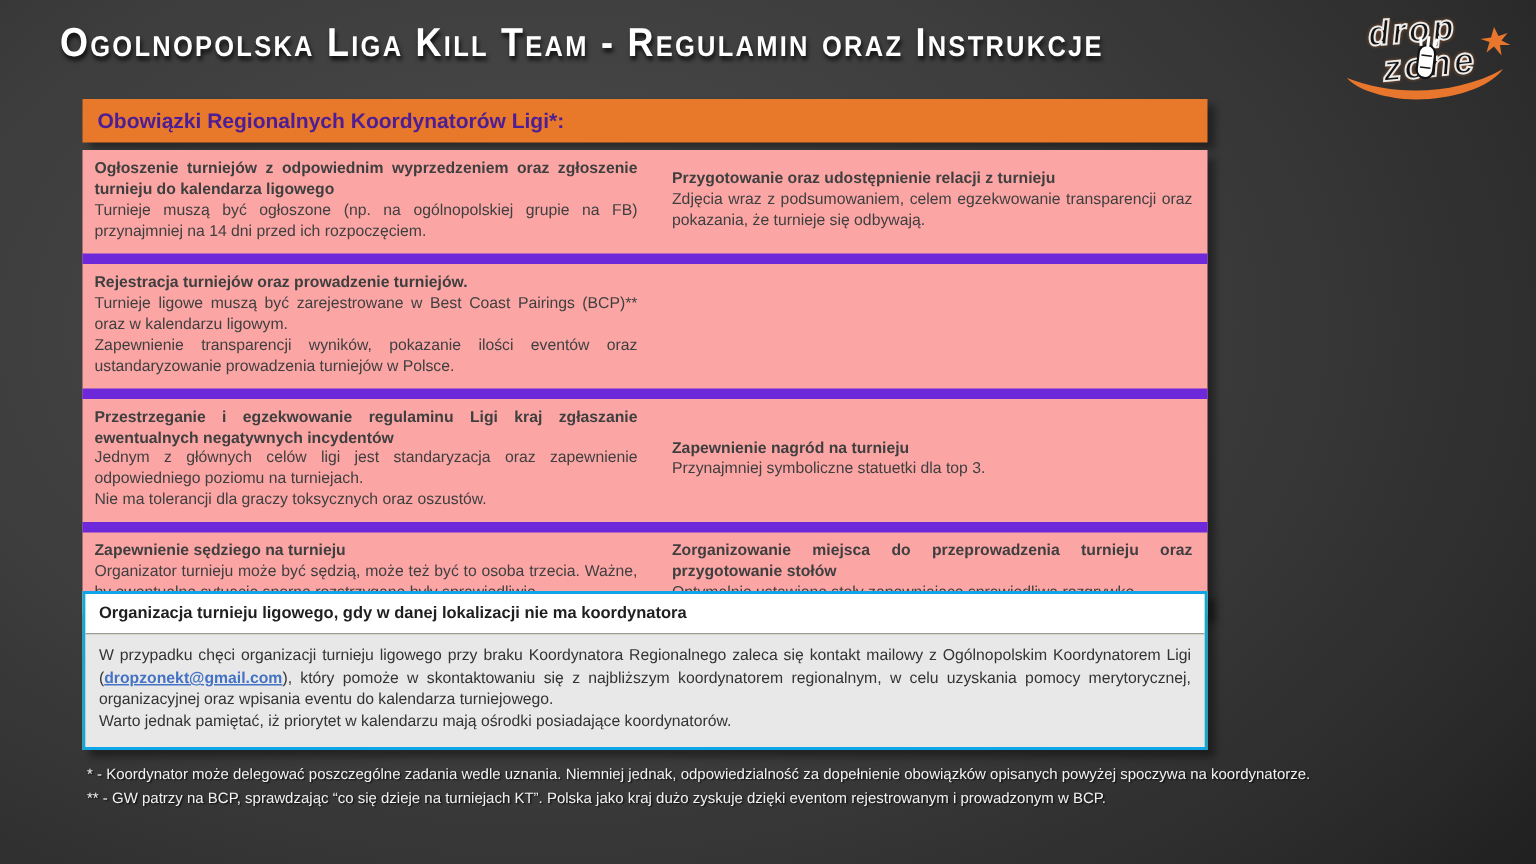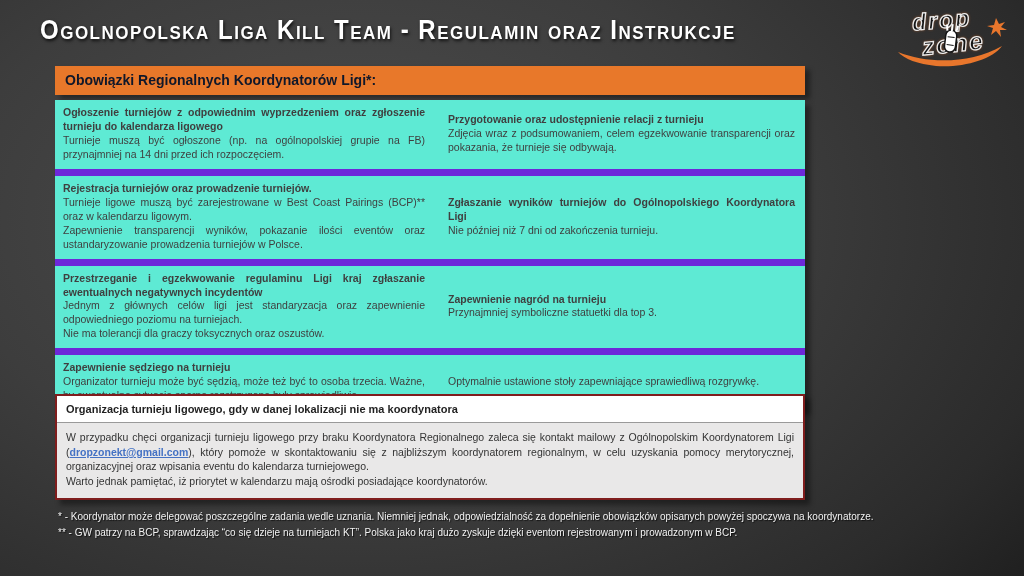--- a/index.html
+++ b/index.html
@@ -30,40 +30,40 @@
     -webkit-text-stroke:1.3px #ececec;
     text-shadow:0 0 3px rgba(232,118,44,.85);
     font-family:"Liberation Sans", sans-serif;
   }
   .logo-drop { left:22px; top:3px;  font-size:23px; transform:rotate(-5deg); }
   .logo-zone { left:32px; top:26px; font-size:24px; transform:rotate(-6deg); }
 
   
   .table1 { position:absolute; left:55px; top:66px; width:750px; }
   .t1-header {
-    background:#E8782A; color:#0f172a; font-weight:bold;
+    background:#E8782A; color:#4c1d95; font-weight:bold;
     font-size:14px; padding:6px 10px 7px;
     box-shadow:5px 4px 5px rgba(0,0,0,.4);
     margin-bottom:5px;
   }
-  .t1-body { background:#5eead4; box-shadow:5px 5px 5px rgba(0,0,0,.4); }
+  .t1-body { background:#fca5a5; box-shadow:5px 5px 5px rgba(0,0,0,.4); }
   .t1-row { display:grid; grid-template-columns:380fr 370fr; }
   .t1-row + .t1-row { border-top:7px solid #6d28d9; }
   .cell { padding:6px 10px 7px 8px; display:flex; flex-direction:column; justify-content:center; }
   .cell.right { padding-left:13px; }
   .cell-title, .cell-body {
     font-size:10.5px; line-height:1.33; color:#3f3f3f; text-align:justify;
   }
   .cell-title { font-weight:bold; }
   .cell-body { white-space:pre-line; }
 
   
   .table2 {
     position:absolute; left:55px; top:394px; width:750px;
-    border:2px solid #7f1d1d; background:#bef264;
+    border:2px solid #0ea5e9; background:#bef264;
     box-shadow:5px 5px 5px rgba(0,0,0,.4);
   }
   .t2-header {
     background:#ffffff; color:#1f1f1f; font-weight:bold;
     font-size:11px; padding:7px 9px; border-bottom:1px solid #9a9a9a;
   }
   .t2-body {
     background:#E9E8E8; padding:7px 9px 9px;
     font-size:10.5px; line-height:1.4; color:#333333; text-align:justify;
   }
@@ -115,44 +115,41 @@
           <div class="cell-body">Zdjęcia wraz z podsumowaniem, celem egzekwowanie transparencji oraz pokazania, że turnieje się odbywają.</div>
         </div>
       </div>
 
       <div class="t1-row">
         <div class="cell left">
           <div class="cell-title">Rejestracja turniejów oraz prowadzenie turniejów.</div>
           <div class="cell-body">Turnieje ligowe muszą być zarejestrowane w Best Coast Pairings (BCP)** oraz w kalendarzu ligowym.
 Zapewnienie transparencji wyników, pokazanie ilości eventów oraz ustandaryzowanie prowadzenia turniejów w Polsce.</div>
         </div>
-        <div class="cell right">
-          <div class="cell-title">Zgłaszanie wyników turniejów do Ogólnopolskiego Koordynatora Ligi</div>
-          <div class="cell-body">Nie później niż 7 dni od zakończenia turnieju.</div>
-        </div>
       </div>
 
       <div class="t1-row">
         <div class="cell left">
           <div class="cell-title">Przestrzeganie i egzekwowanie regulaminu Ligi kraj zgłaszanie ewentualnych negatywnych incydentów</div>
           <div class="cell-body">Jednym z głównych celów ligi jest standaryzacja oraz zapewnienie odpowiedniego poziomu na turniejach.
 Nie ma tolerancji dla graczy toksycznych oraz oszustów.</div>
         </div>
         <div class="cell right">
           <div class="cell-title">Zapewnienie nagród na turnieju</div>
           <div class="cell-body">Przynajmniej symboliczne statuetki dla top 3.</div>
         </div>
       </div>
 
       <div class="t1-row">
         <div class="cell left">
           <div class="cell-title">Zapewnienie sędziego na turnieju</div>
           <div class="cell-body">Organizator turnieju może być sędzią, może też być to osoba trzecia. Ważne, by ewentualne sytuacje sporne rozstrzygane były sprawiedliwie.</div>
         </div>
         <div class="cell right">
+          <div class="cell-title">Zorganizowanie miejsca do przeprowadzenia turnieju oraz przygotowanie stołów</div>
           <div class="cell-body">Optymalnie ustawione stoły zapewniające sprawiedliwą rozgrywkę.</div>
         </div>
       </div>
 
     </div>
   </section>
 
   <section class="table2">
     <div class="t2-header">Organizacja turnieju ligowego, gdy w danej lokalizacji nie ma koordynatora</div>
     <div class="t2-body">

